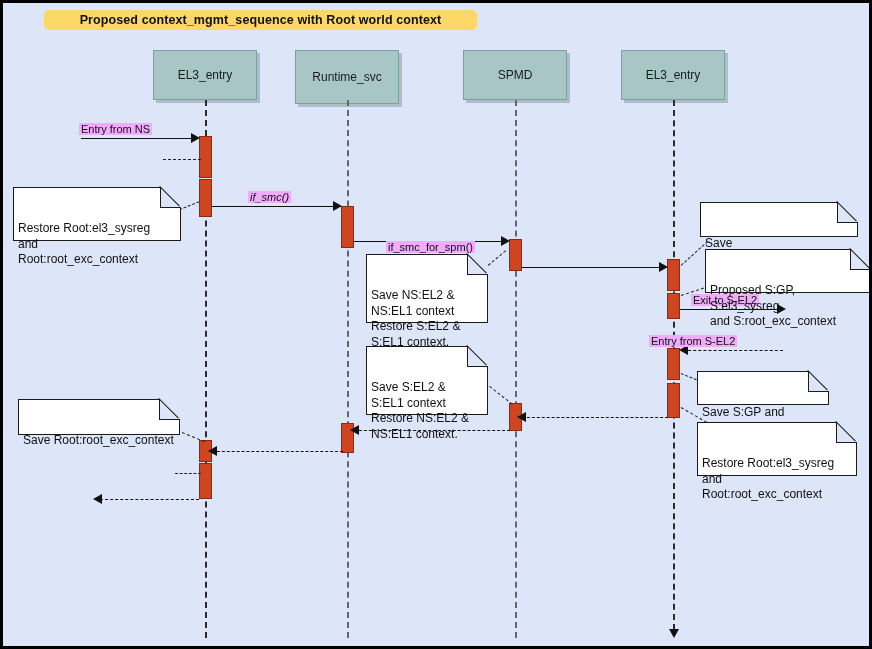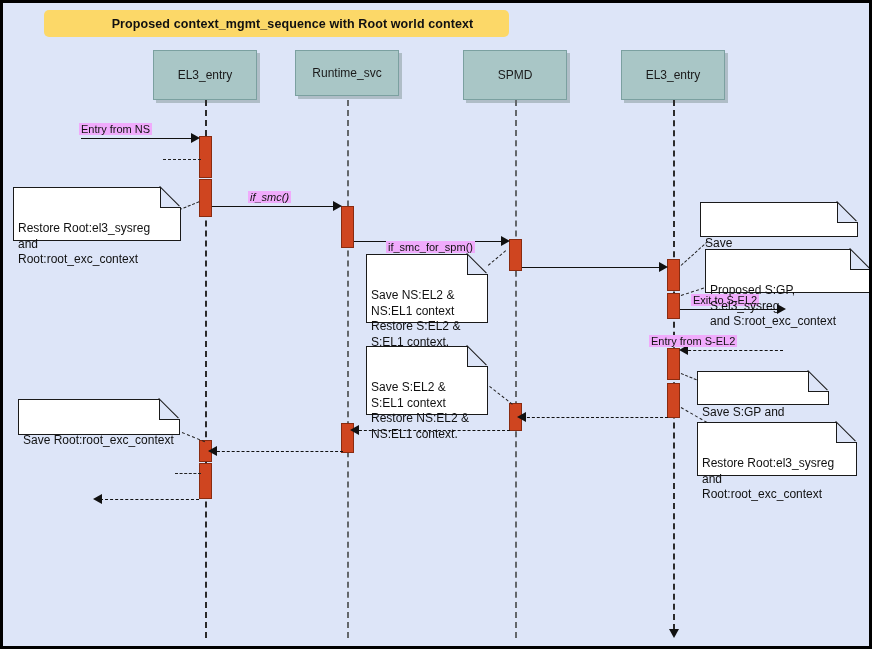--- a/index.html
+++ b/index.html
@@ -8,26 +8,25 @@
   #canvas{
     position:relative;
     width:872px;height:649px;
     background:#dde5f8;
     border:3px solid #000;
     box-sizing:border-box;
     overflow:hidden;
   }
   
   #title-banner{
-    position:absolute;left:41px;top:7px;width:433px;height:27px;
+    position:absolute;left:41px;top:7px;width:433px;height:20px;
     background:#fcd868;border-radius:5px;
     display:flex;align-items:center;justify-content:center;
     font-size:12.5px;font-weight:bold;color:#111;
     letter-spacing:.1px;
-    padding-left:32px;
   }
   
   .participant{
     position:absolute;
     background:#a9c6c6;
     border:1px solid #7ba0a0;
     box-shadow:3px 3px 0 rgba(120,140,140,.45);
     display:flex;align-items:center;justify-content:center;
     font-size:12px;color:#1a1a1a;
     box-sizing:border-box;
@@ -110,21 +109,21 @@
 
 <div id="canvas">
 
   <div id="title-banner">
     <span>Proposed context_mgmt_sequence with Root world context</span>
   </div>
 
   <div class="participant" style="left:150px;top:47px;width:104px;height:50px;">
     <span>EL3_entry</span>
   </div>
-  <div class="participant" style="left:292px;top:47px;width:104px;height:46px;">
+  <div class="participant" style="left:292px;top:47px;width:104px;height:54px;">
     <span>Runtime_svc</span>
   </div>
   <div class="participant" style="left:460px;top:47px;width:104px;height:50px;">
     <span>SPMD</span>
   </div>
   <div class="participant" style="left:618px;top:47px;width:104px;height:50px;">
     <span>EL3_entry</span>
   </div>
 
   <div class="lifeline" style="left:202px;top:97px;height:538px;"></div>

